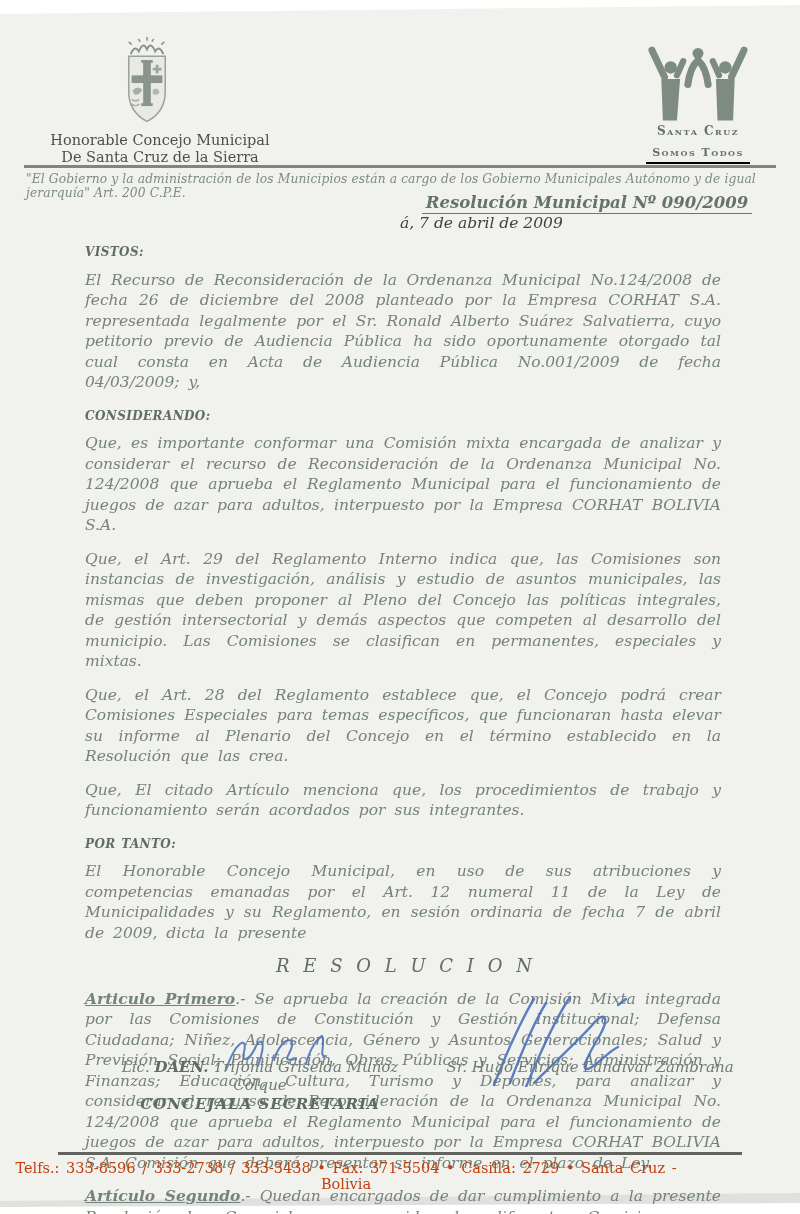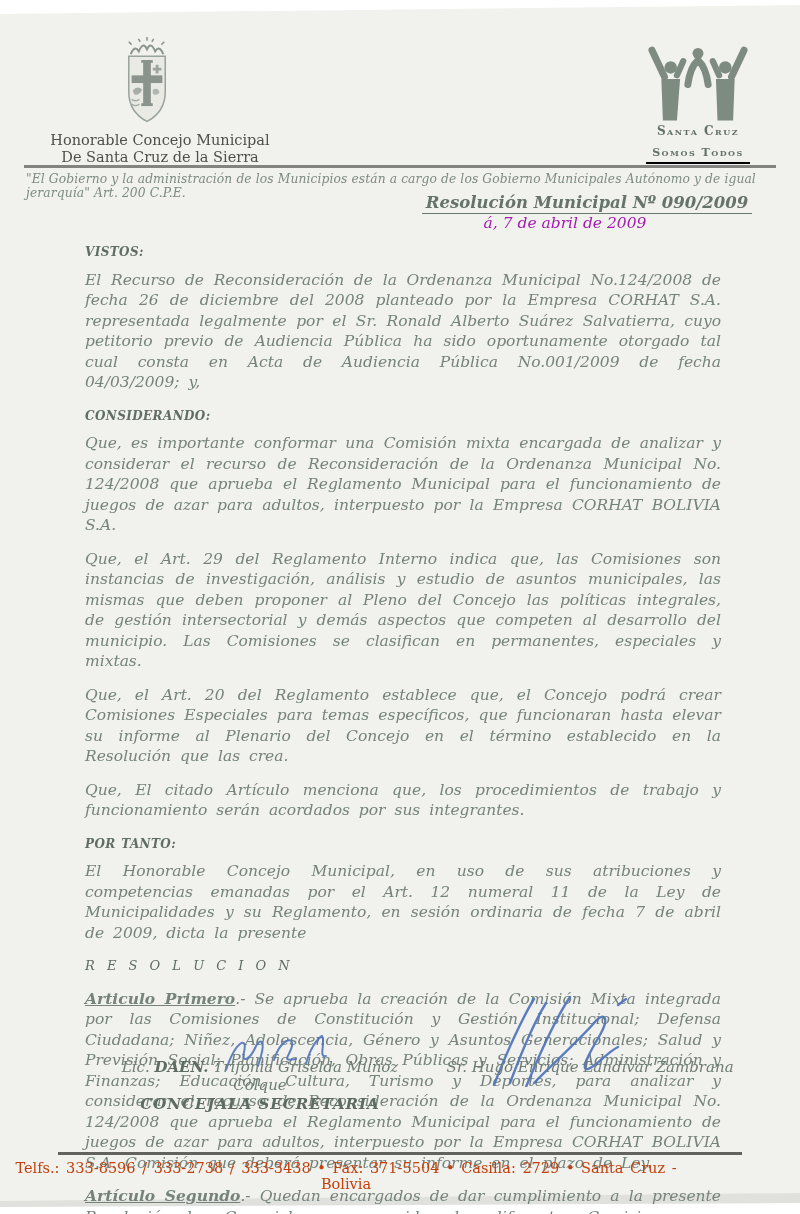--- a/index.html
+++ b/index.html
@@ -41,36 +41,36 @@
   .quote{
     position:absolute;left:26px;top:172px;width:748px;
     font-style:italic;font-size:12.3px;color:#7d8b83;letter-spacing:.1px;
   }
   .res-title{
     position:absolute;left:400px;top:193px;width:374px;text-align:center;
     font-size:16.5px;font-weight:bold;font-style:italic;color:#667369;
   }
   .res-title span{border-bottom:1.5px solid #6b786f;padding:0 4px 1px 4px;font-style:italic;}
   .res-date{
-    position:absolute;left:400px;top:214px;width:330px;text-align:center;
-    font-size:15.5px;font-style:italic;color:#a21caf;
+    position:absolute;left:400px;top:214px;width:330px;text-align:left;
+    font-size:15.5px;font-style:italic;color:#404040;
   }
   
   .doc-body{
     position:absolute;left:85px;top:240px;width:640px;
     font-style:italic;font-size:15.5px;line-height:20.5px;color:#75837b;
     text-align:justify;word-spacing:4px;
   }
   .doc-body p{margin:0 4px 13px 0;}
   .sec-heading{
     font-weight:bold;font-size:12px;color:#5f6d65;letter-spacing:.4px;
     margin:2px 0 7px 0 !important;text-align:left;word-spacing:1px;
   }
   .center-heading{
-    text-align:left;font-size:13px;color:#5f6d65;letter-spacing:2px;
+    text-align:center;font-size:18px;color:#5f6d65;letter-spacing:2px;
     word-spacing:4px;margin:4px 0 12px 0 !important;
   }
   .art-label{font-weight:bold;text-decoration:underline;}
   
   .sig-block{position:absolute;text-align:center;font-style:italic;color:#6e7c74;}
   .sig-left{left:95px;top:1058px;width:330px;}
   .sig-right{left:435px;top:1058px;width:310px;}
   .sig-name{font-size:15px;line-height:18px;}
   .sig-name b{font-style:italic;color:#5d6b63;}
   .sig-title{
@@ -146,21 +146,21 @@
 </div>
 <div class="res-date">á, 7 de abril de 2009</div>
 
 <div class="doc-body">
   <p class="sec-heading">VISTOS:</p>
   <p>El Recurso de Reconsideración de la Ordenanza Municipal No.124/2008 de fecha 26 de diciembre del 2008 planteado por la Empresa CORHAT S.A. representada legalmente por el Sr. Ronald Alberto Suárez Salvatierra, cuyo petitorio previo de Audiencia Pública ha sido oportunamente otorgado tal cual consta en Acta de Audiencia Pública No.001/2009 de fecha 04/03/2009; y,</p>
 
   <p class="sec-heading">CONSIDERANDO:</p>
   <p>Que, es importante conformar una Comisión mixta encargada de analizar y considerar  el recurso de Reconsideración de la Ordenanza Municipal No. 124/2008 que aprueba el Reglamento Municipal para el funcionamiento de juegos de azar para adultos, interpuesto por la Empresa CORHAT BOLIVIA S.A.</p>
   <p>Que, el Art. 29 del Reglamento Interno indica que, las Comisiones son instancias de investigación, análisis y estudio de asuntos municipales, las mismas que deben proponer al Pleno del Concejo las políticas integrales, de gestión intersectorial y demás aspectos que competen al desarrollo del municipio. Las Comisiones se clasifican en permanentes, especiales y mixtas.</p>
-  <p>Que, el Art. 20 del Reglamento establece que, el Concejo podrá crear Comisiones Especiales para temas específicos, que funcionaran hasta  elevar su informe al Plenario del Concejo en el término establecido en la Resolución que las crea.</p>
+  <p>Que, el Art. 28 del Reglamento establece que, el Concejo podrá crear Comisiones Especiales para temas específicos, que funcionaran hasta  elevar su informe al Plenario del Concejo en el término establecido en la Resolución que las crea.</p>
   <p>Que, El citado Artículo menciona que, los procedimientos de trabajo y funcionamiento serán acordados por sus integrantes.</p>
 
   <p class="sec-heading">POR TANTO:</p>
   <p>El Honorable Concejo Municipal, en uso de sus atribuciones y competencias emanadas por el Art. 12 numeral 11 de la Ley de Municipalidades y su Reglamento, en sesión ordinaria de fecha 7 de abril  de 2009, dicta la presente</p>
 
   <p class="center-heading">R E S O L U C I O N</p>
 
   <p><span class="art-label">Articulo Primero</span><span>.- Se aprueba la creación de la Comisión Mixta integrada por las Comisiones de Constitución y Gestión Institucional; Defensa Ciudadana; Niñez, Adolescencia, Género y Asuntos Generacionales; Salud y Previsión Social; Planificación, Obras Públicas y Servicios; Administración y Finanzas; Educación, Cultura, Turismo y Deportes, para analizar y considerar el recurso de Reconsideración de la Ordenanza Municipal No. 124/2008 que aprueba el Reglamento Municipal para el funcionamiento de juegos de azar para adultos, interpuesto por la Empresa CORHAT BOLIVIA S.A. Comisión que deberá presentar su informe en el plazo de Ley.</span></p>
 
   <p><span class="art-label">Artículo Segundo</span><span>.- Quedan encargados de dar cumplimiento a la presente Resolución los Concejales que presiden las diferentes Comisiones con atención y cumplimiento a términos y plazos legales en vigencia.</span></p>

